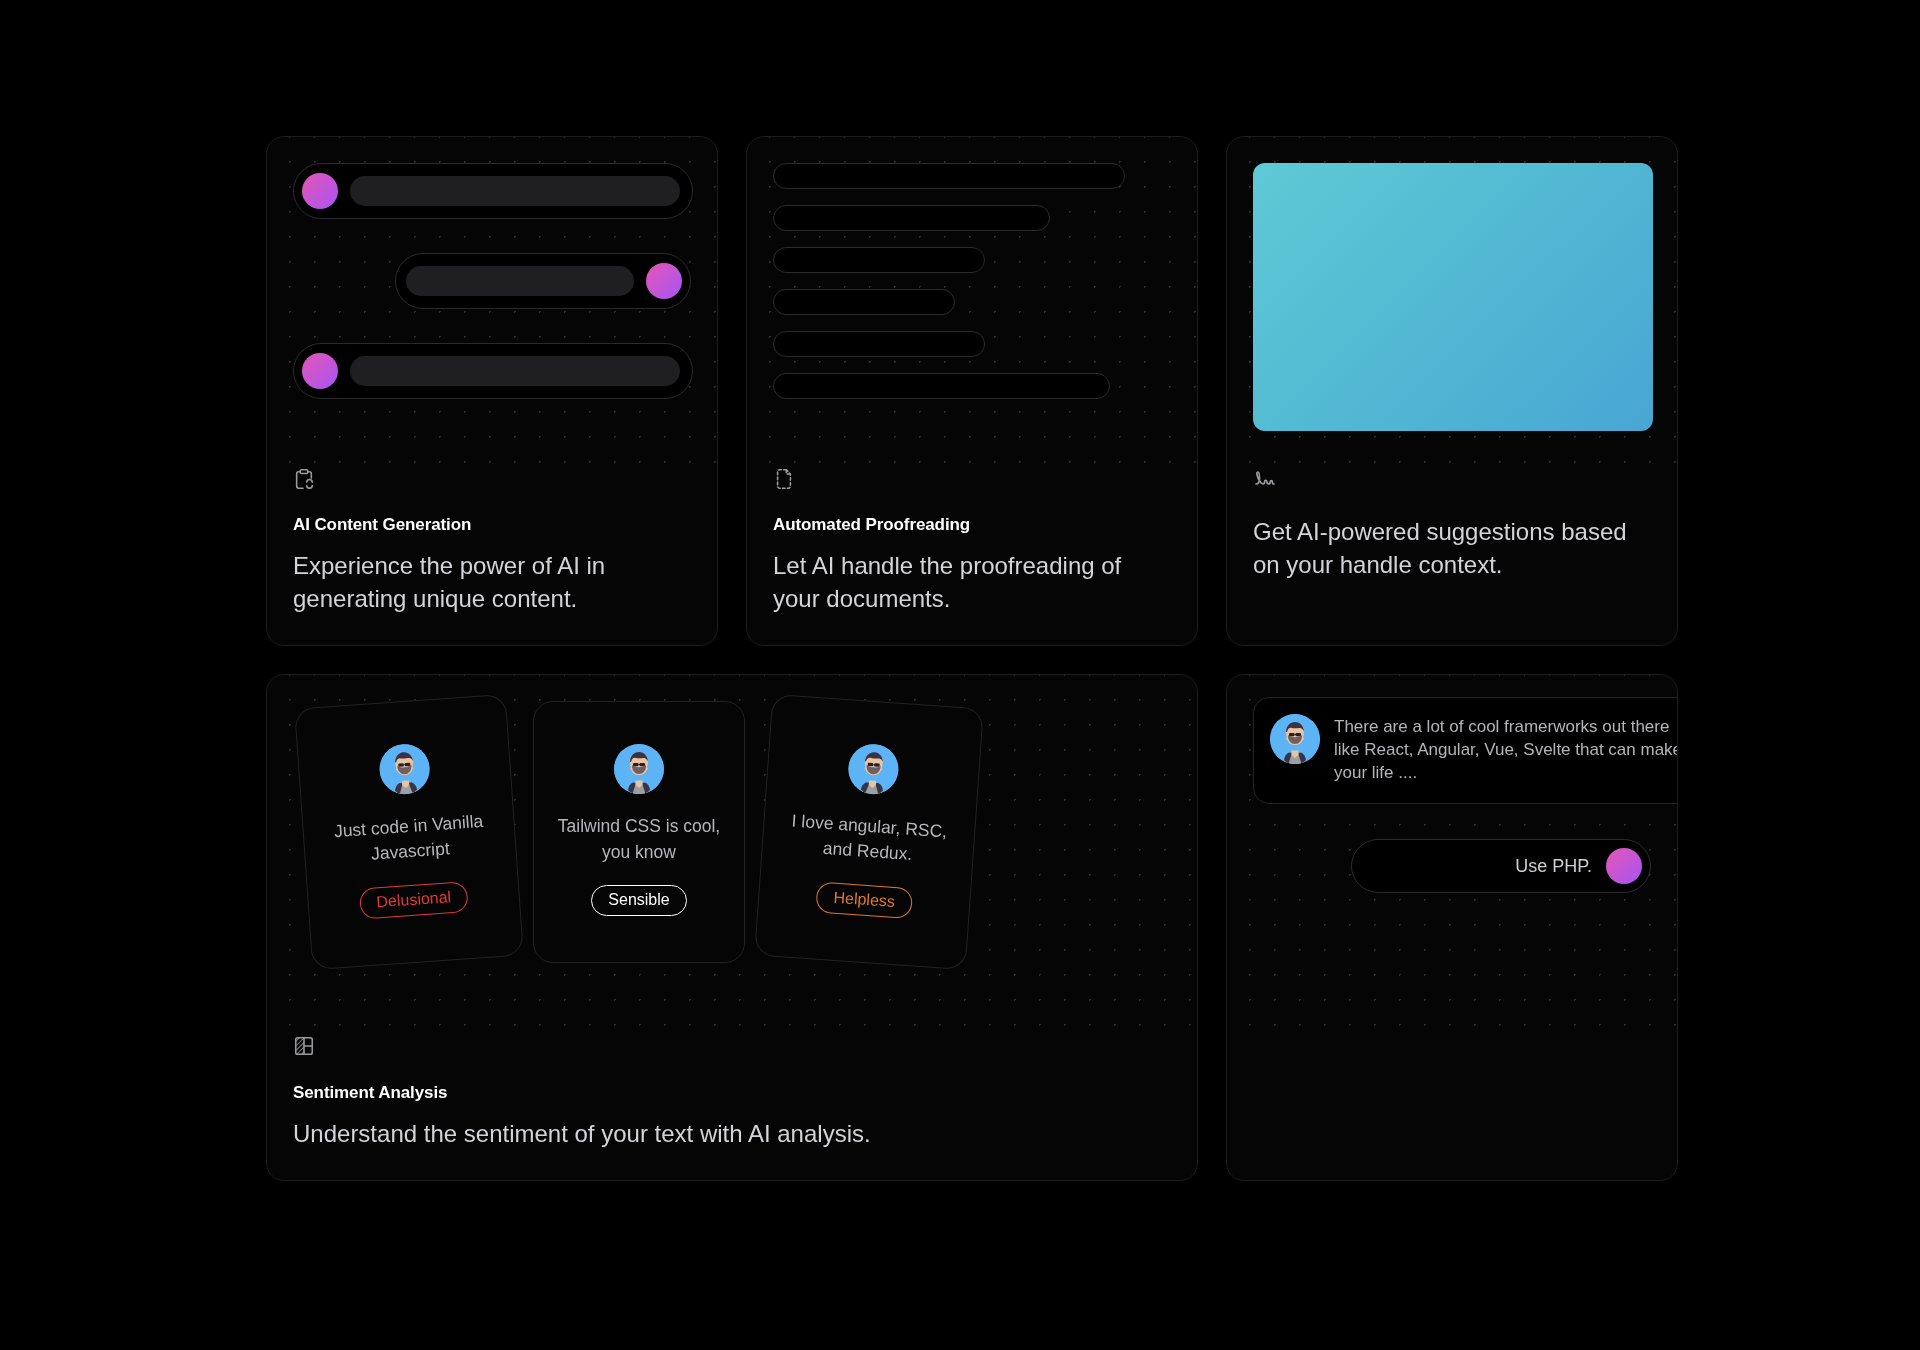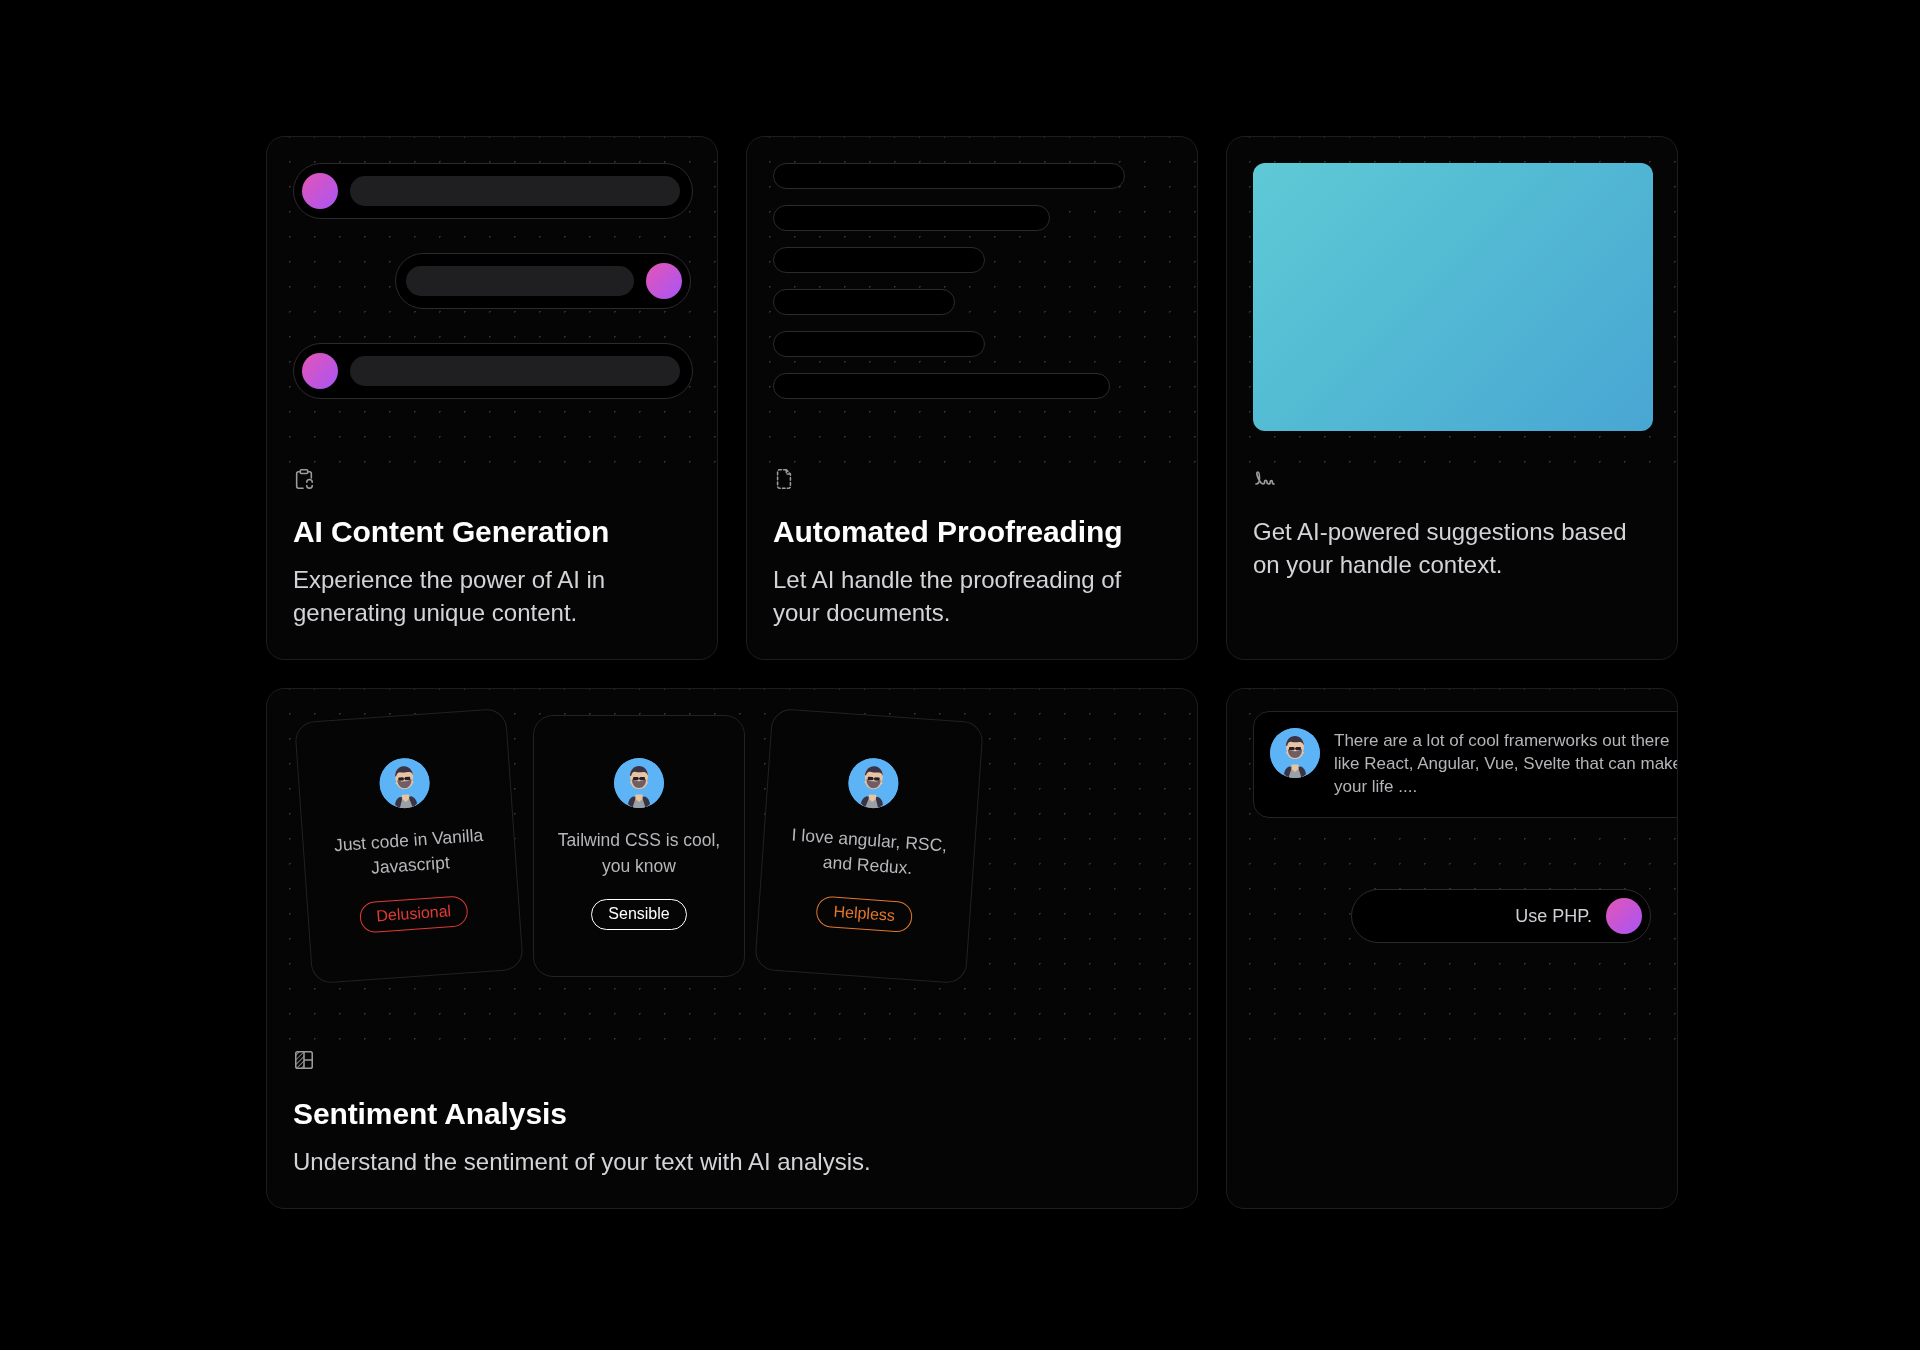--- a/index.html
+++ b/index.html
@@ -62,21 +62,21 @@
 
   .ficon {
     color: #9b9b9f;
     display: block;
     height: 26px;
     margin-bottom: 22px;
   }
   .ficon svg { display: block; }
 
   .ftitle {
-    font-size: 30px;
+    font-size: 17px;
     font-weight: 700;
     color: #ffffff;
     letter-spacing: -0.1px;
     margin-bottom: 14px;
   }
 
   .fdesc {
     font-size: 24px;
     line-height: 1.38;
     color: #d4d4d8;
@@ -201,21 +201,20 @@
     width: 300px;
     height: 54px;
     border: 1px solid #2b2b2e;
     border-radius: 27px;
     background: #000;
     display: flex;
     align-items: center;
     justify-content: flex-end;
     gap: 14px;
     padding-right: 8px;
-    margin-top: 36px;
   }
   .usertext { font-size: 18px; color: #cfcfd4; }
 </style>
 </head>
 <body>
 
 <div class="page">
   <div class="grid">
 
     <div class="card">

